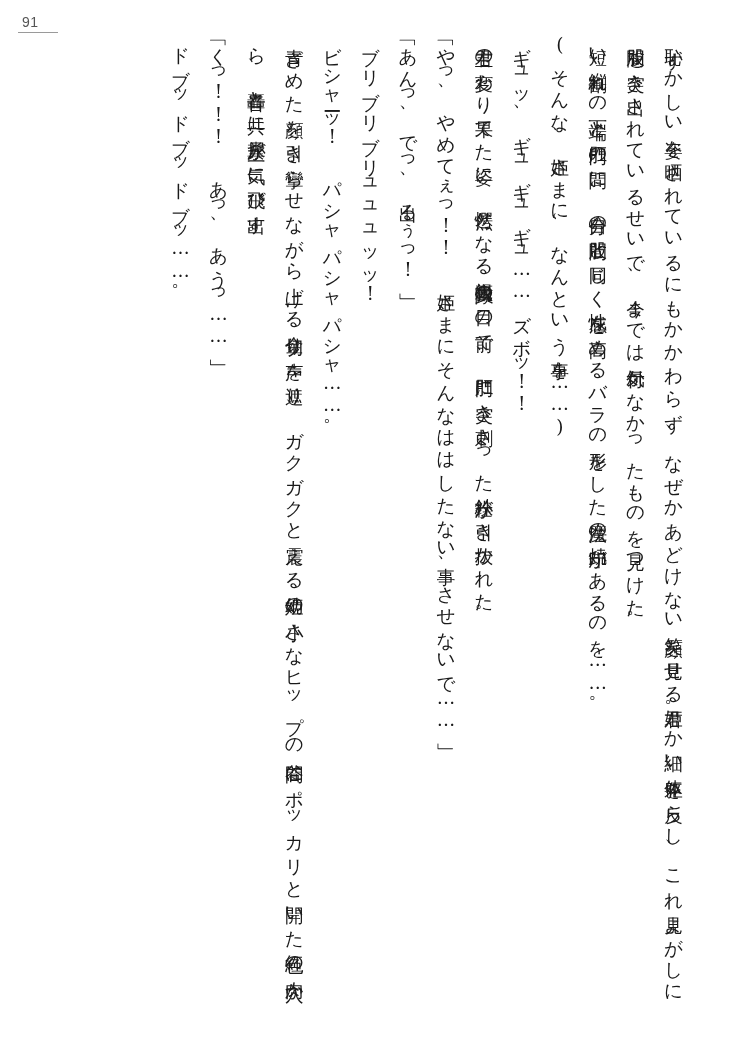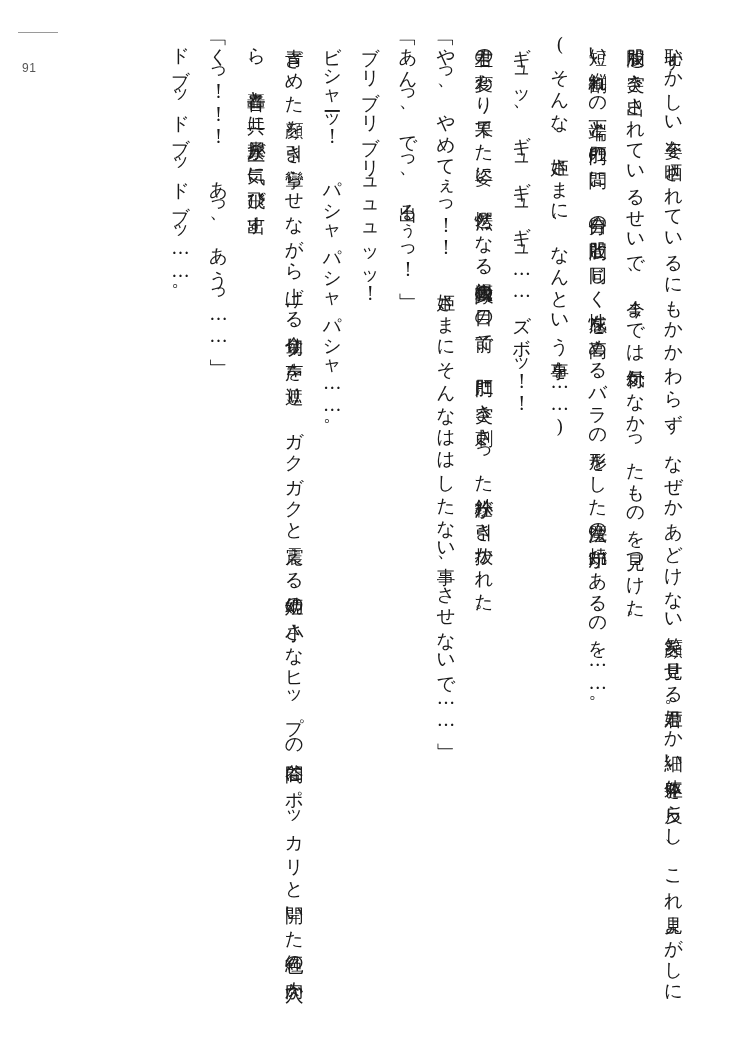--- a/index.html
+++ b/index.html
@@ -13,25 +13,24 @@
     height: 1038px;
     background: #ffffff;
     overflow: hidden;
     font-family: "DejaVu Serif", "Liberation Serif", serif;
     color: #1a1a1a;
   }
   .page-number {
     position: absolute;
     top: 14px;
     left: 22px;
-    font-size: 12px;
+    font-size: 14px;
     color: #555;
     font-family: "Liberation Sans", sans-serif;
     letter-spacing: 0.5px;
-    margin-top: 47px;
   }
   .header-rule {
     position: absolute;
     top: 32px;
     left: 18px;
     width: 40px;
     height: 1px;
     background: #9a9a9a;
   }
   .body-text {

